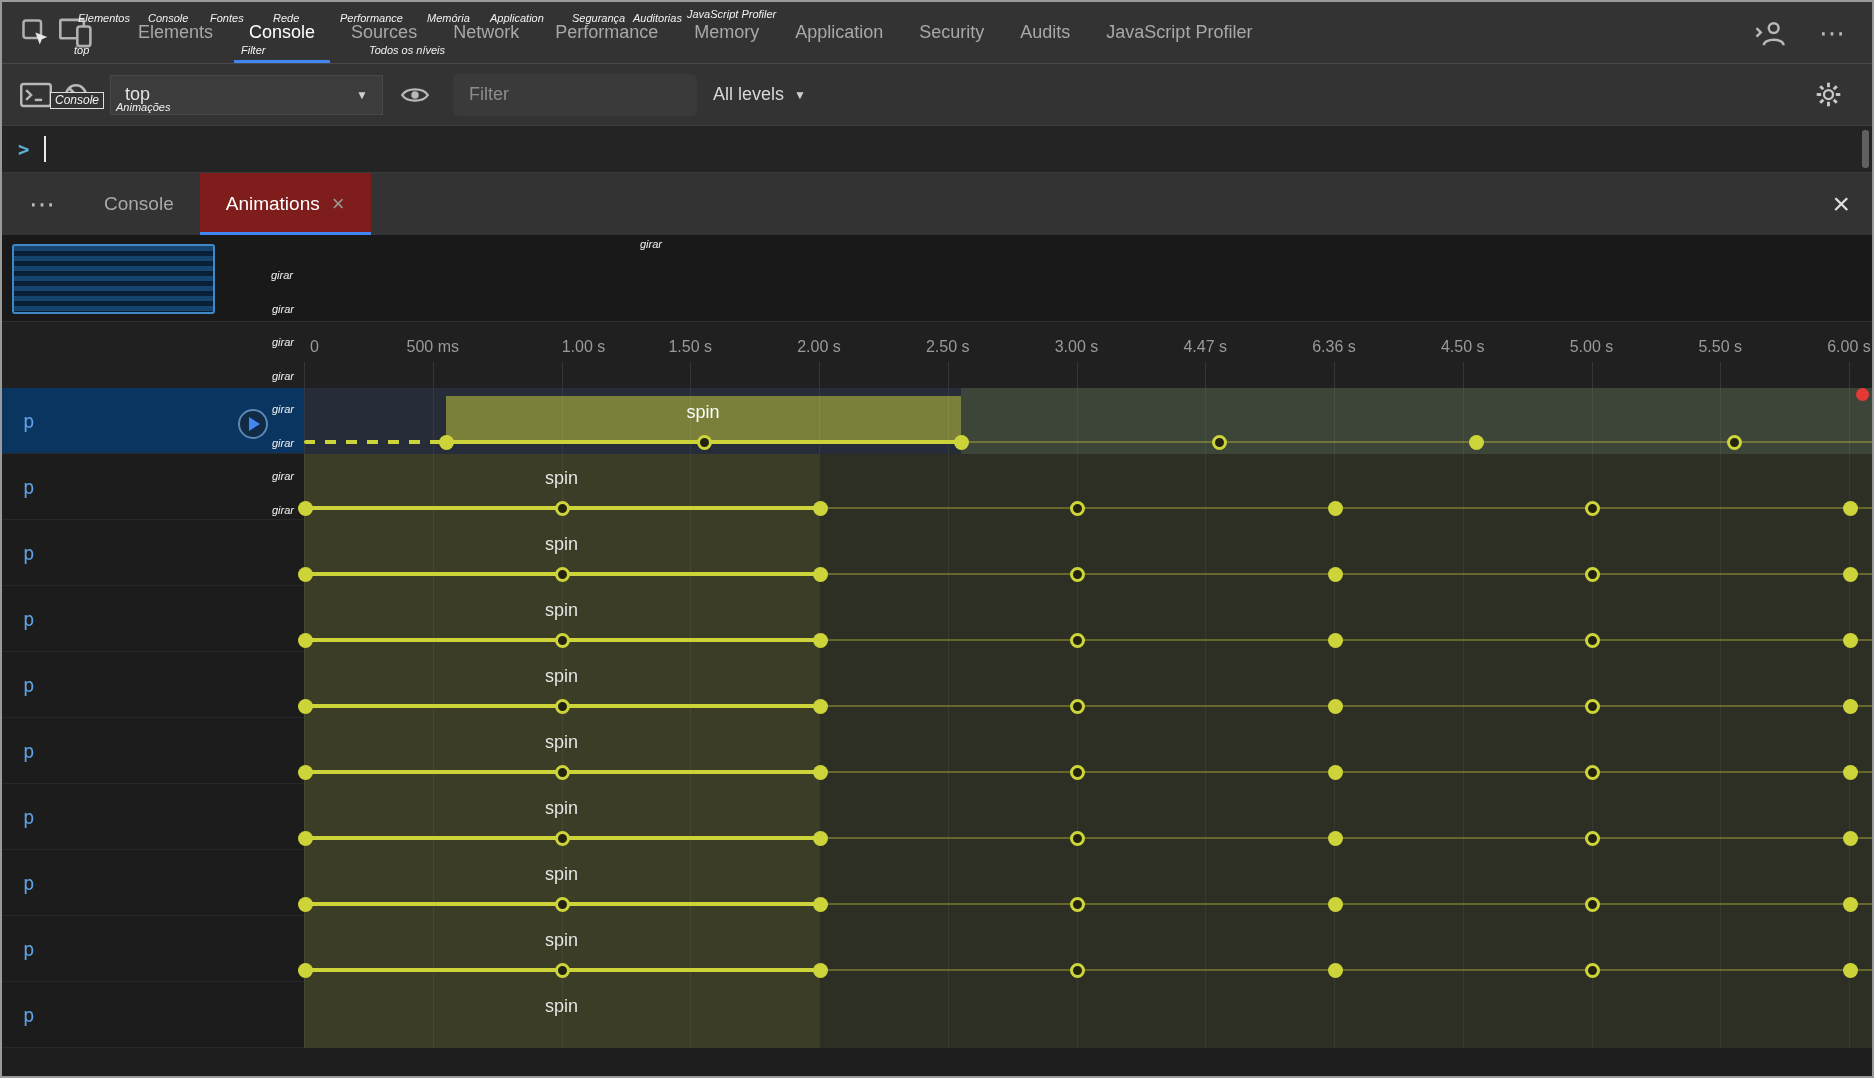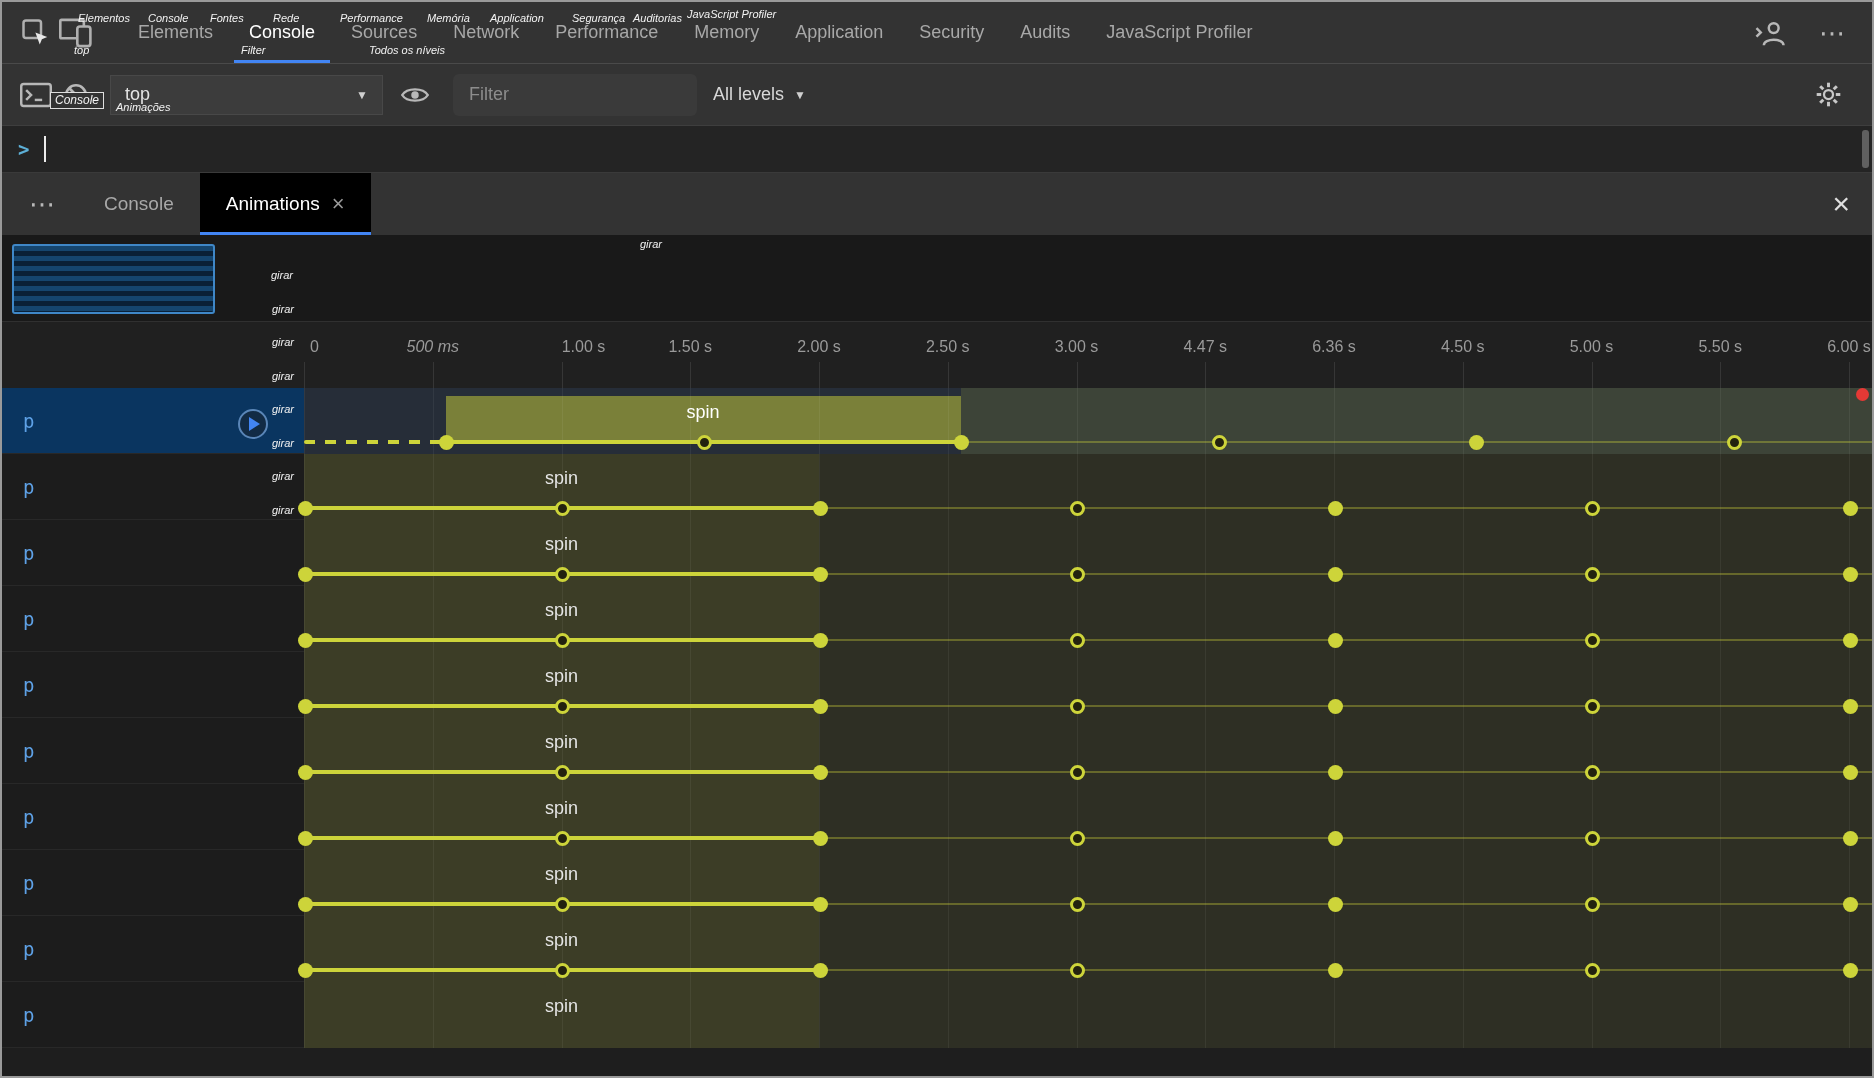--- a/index.html
+++ b/index.html
@@ -32,21 +32,21 @@
   .console-prompt{height:47px;flex:0 0 47px;background:#242424;border-bottom:1px solid #3a3a3a;
        display:flex;align-items:center;padding-left:16px;position:relative;}
   .prompt-chevron{color:#5db0d7;font-size:19px;font-weight:bold;margin-right:15px;font-family:"DejaVu Sans Mono",monospace;}
   .cursor{width:2px;height:26px;background:#ececec;}
   .prompt-scrollbar{position:absolute;right:3px;top:4px;width:7px;height:38px;background:#606060;border-radius:3px;cursor:pointer;}
   
   .drawer-tabs{height:62px;flex:0 0 62px;background:#333;display:flex;align-items:center;position:relative;}
   .drawer-more{margin:0 16px 0 20px;}
   .drawer-tablist{display:flex;height:100%;}
   .drawer-tab{height:100%;display:flex;align-items:center;gap:12px;padding:0 26px;font-size:19px;color:#a8a8a8;position:relative;cursor:pointer;}
-  .drawer-tab.active{background:#000000;color:#fff;}
+  .drawer-tab.active{background:#7f1d1d;color:#fff;}
   .drawer-tab.active::after{content:"";position:absolute;left:0;right:0;bottom:0;height:3px;background:var(--accent);}
   .tab-close{color:#9a9a9a;font-size:22px;line-height:1;}
   .drawer-close{position:absolute;right:22px;top:50%;transform:translateY(-50%);font-size:30px;color:#e0e0e0;cursor:pointer;line-height:1;}
   
   .anim-toolbar{height:63px;flex:0 0 63px;background:#242424;border-bottom:1px solid #383838;
        display:flex;align-items:center;padding-left:14px;}
   .pause-icon{display:flex;gap:5px;}
   .pause-icon i{display:block;width:5px;height:18px;background:#c0c0c0;}
   .rate-group{display:flex;border:1px solid #7a7a7a;border-radius:5px;overflow:hidden;margin-left:24px;height:42px;}
   .rate-btn{display:flex;align-items:center;padding:0 17px;font-size:19px;color:#fff;background:#242424;
@@ -220,21 +220,21 @@
 
 
   <div class="preview-strip">
     <div class="thumb"></div>
   </div>
 
   <div class="ruler">
     <div class="ruler-inner">
         <div class="ruler-label" style="left: 6px;">0</div>
         <div class="ruler-tick" style="left: 0px;"></div>
-        <div class="ruler-label" style="left: 128.75px; transform: translateX(-50%); font-style: italic;">500 ms</div>
+        <div class="ruler-label" style="left: 128.75px; transform: translateX(-50%);">500 ms</div>
         <div class="ruler-tick" style="left: 128.75px;"></div>
         <div class="ruler-label" style="left: 257.5px; transform: translateX(-50%); margin-left: 22px;">1.00 s</div>
         <div class="ruler-tick" style="left: 257.5px;"></div>
         <div class="ruler-label" style="left: 386.25px; transform: translateX(-50%);">1.50 s</div>
         <div class="ruler-tick" style="left: 386.25px;"></div>
         <div class="ruler-label" style="left: 515px; transform: translateX(-50%);">2.00 s</div>
         <div class="ruler-tick" style="left: 515px;"></div>
         <div class="ruler-label" style="left: 643.75px; transform: translateX(-50%);">2.50 s</div>
         <div class="ruler-tick" style="left: 643.75px;"></div>
         <div class="ruler-label" style="left: 772.5px; transform: translateX(-50%);">3.00 s</div>

